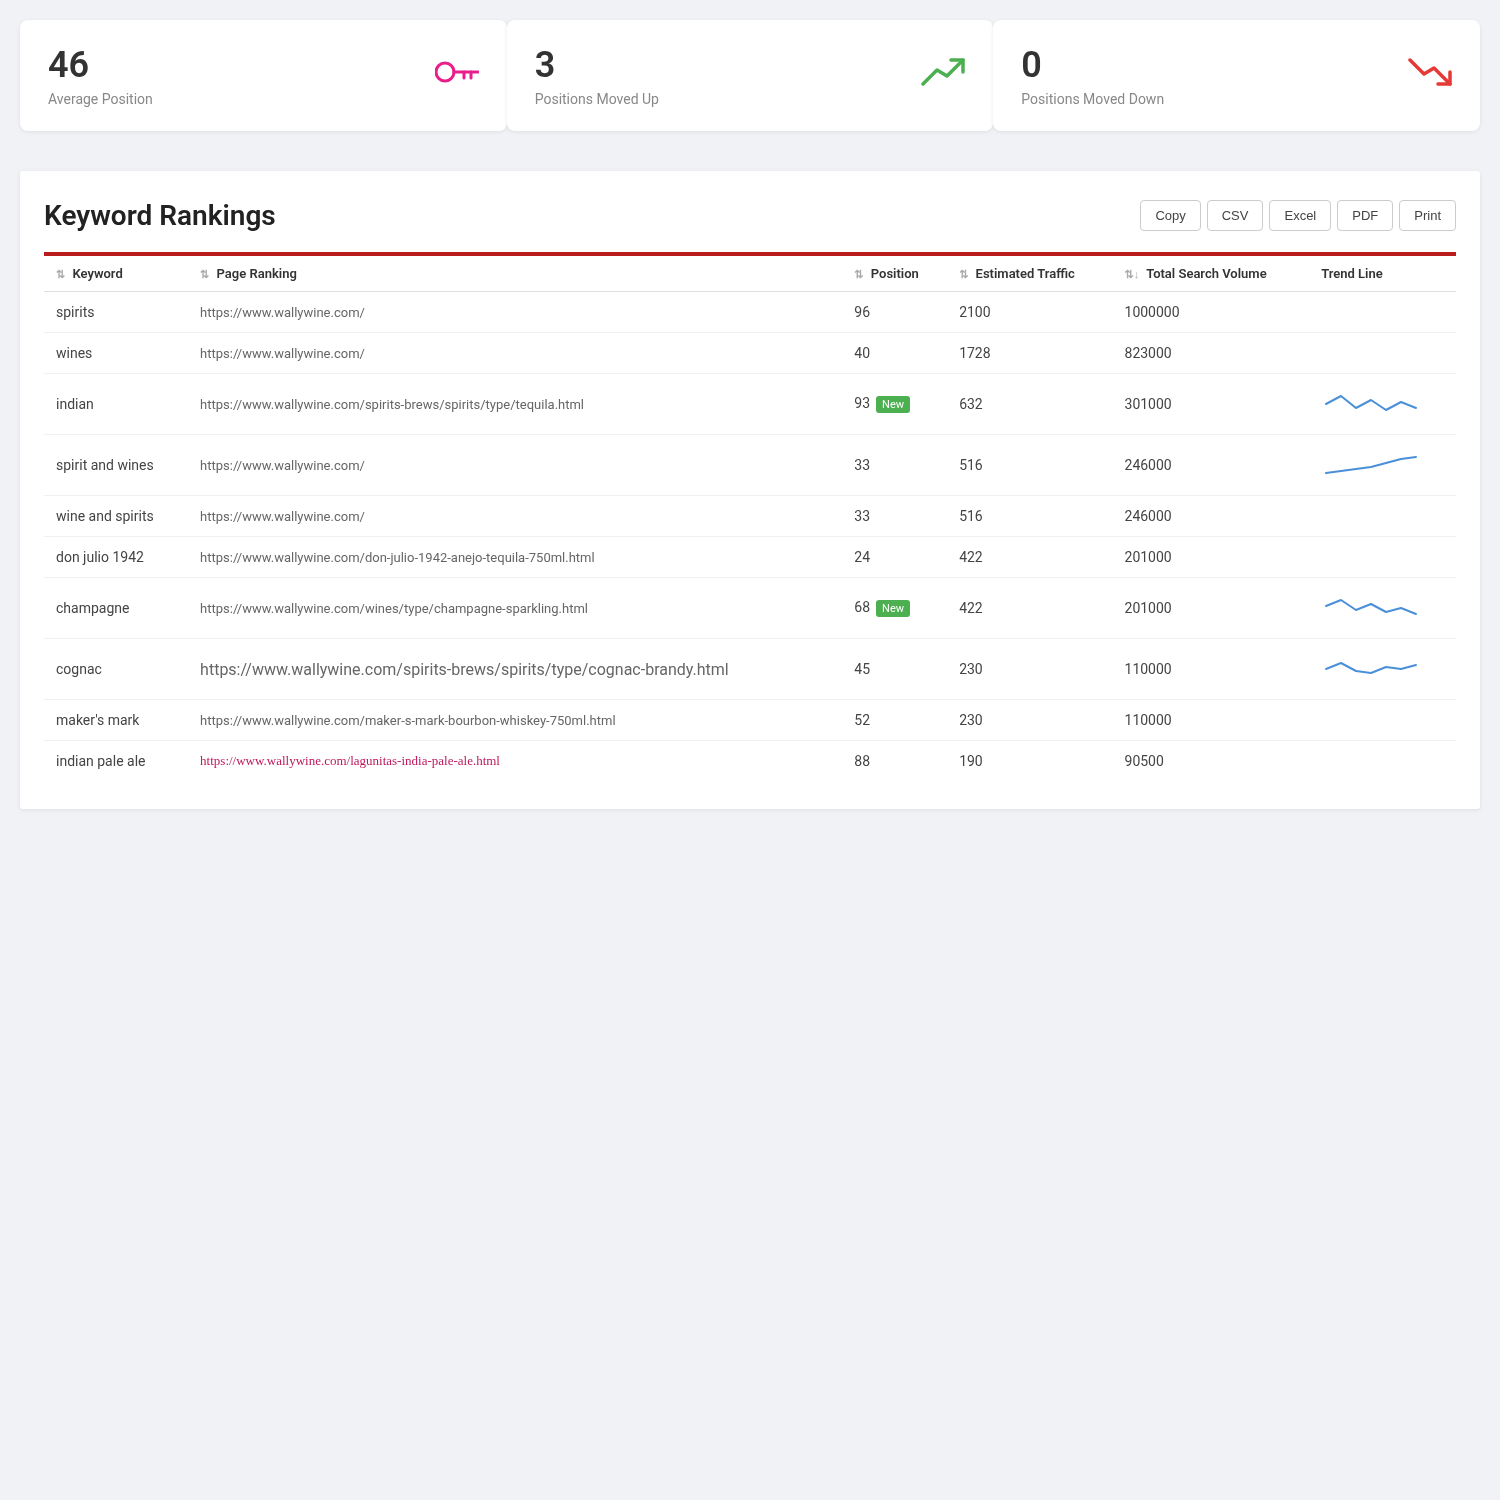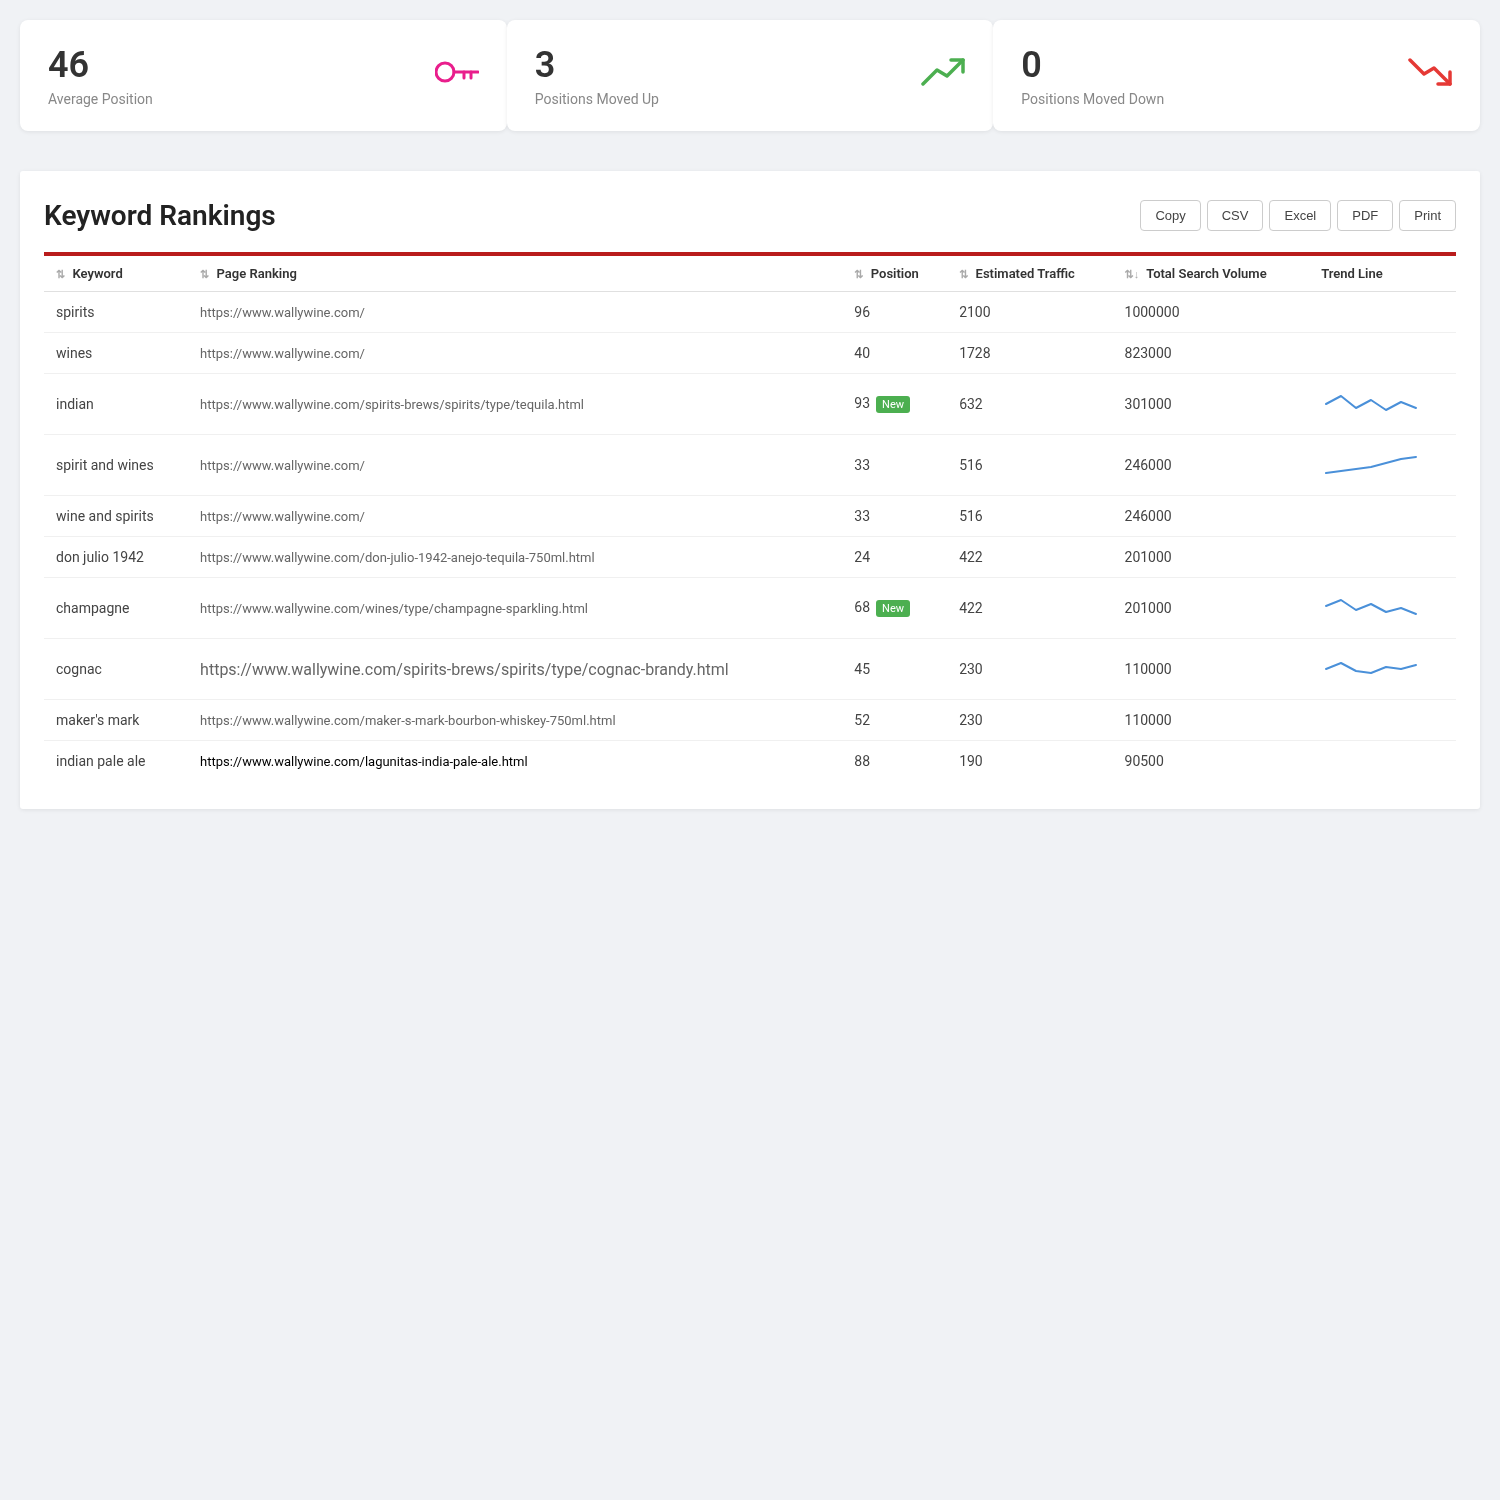--- a/index.html
+++ b/index.html
@@ -296,21 +296,21 @@
         <tr>
           <td>maker's mark</td>
           <td style="color: rgb(102, 102, 102); font-size: 13px;">https://www.wallywine.com/maker-s-mark-bourbon-whiskey-750ml.html</td>
           <td><span>52</span></td>
           <td>230</td>
           <td>110000</td>
           <td></td>
         </tr>
         <tr>
           <td>indian pale ale</td>
-          <td style="color: #000000; font-size: 13px;">https://www.wallywine.com/lagunitas-india-pale-ale.html</td>
+          <td style="color: #be185d; font-size: 13px; font-family: Liberation Serif, serif;">https://www.wallywine.com/lagunitas-india-pale-ale.html</td>
           <td><span>88</span></td>
           <td>190</td>
           <td>90500</td>
           <td></td>
         </tr>
       </tbody>
   </table>
 
 </div>
 

